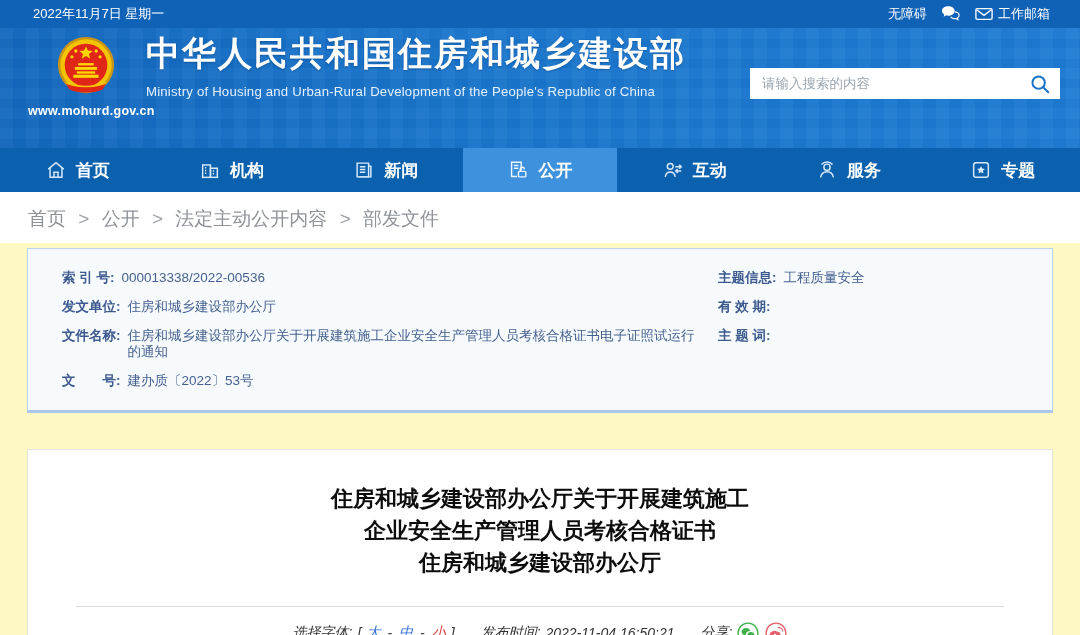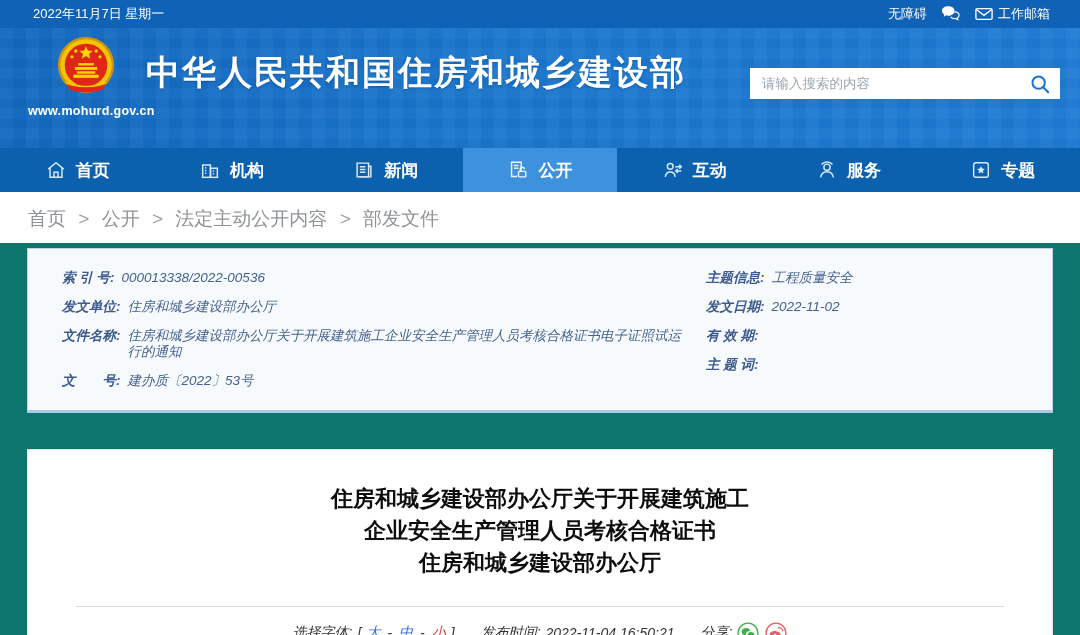--- a/index.html
+++ b/index.html
@@ -1,36 +1,36 @@
 <!DOCTYPE html>
 <html><head>
 <meta charset="utf-8">
 <style>
   * { margin:0; padding:0; box-sizing:border-box; }
   html,body { width:1080px; height:635px; overflow:hidden; background:#fff;
     font-family:"Liberation Sans","DejaVu Sans",sans-serif; }
-  .page { width:1080px; height:635px; position:relative; background:#0f766e; }
+  .page { width:1080px; height:635px; position:relative; background:#fef9c3; }
 
   
   .topbar { height:28px; background:#0f62b6; color:#fff; font-size:13px;
     display:flex; align-items:center; justify-content:space-between; padding:0 30px 0 33px; }
   .topbar-right { display:flex; align-items:flex-start; gap:14px; }
   .topbar-link { color:#fff; display:flex; align-items:center; gap:5px; cursor:pointer; }
 
   
   .header { height:120px; position:relative;
     background:linear-gradient(105deg,#1368be 0%,#1b77cd 45%,#1f7cd4 100%); }
   .header::before { content:""; position:absolute; inset:0; pointer-events:none;
     background:
       repeating-linear-gradient(90deg, rgba(255,255,255,0.05) 0 13px, rgba(0,40,100,0.04) 13px 26px),
       repeating-linear-gradient(0deg, rgba(0,30,80,0.05) 0 9px, rgba(255,255,255,0.03) 9px 20px);
     opacity:.55; }
   .emblem-wrap { position:absolute; left:28px; top:7px; width:116px; text-align:center; cursor:pointer; }
   .emblem-url { color:#fff; font-size:12.5px; font-weight:bold; margin-top:3px; letter-spacing:.3px; }
-  .site-title { position:absolute; left:146px; top:22px; color:#fff; }
+  .site-title { position:absolute; left:146px; top:3px; color:#fff; }
   .site-title .cn { font-size:34px; font-weight:bold; letter-spacing:2px;
     text-shadow:0 1px 2px rgba(0,40,90,.35); }
   .site-title .en { font-size:13.2px; color:#e4f0fc; margin-top:7px; letter-spacing:.2px; }
   .search-box { position:absolute; right:20px; top:40px; width:310px; height:31px;
     background:#fff; display:flex; align-items:center; padding:0 10px 0 12px; }
   .search-box input { flex:1; border:none; outline:none; font-size:13.5px; color:#333;
     font-family:inherit; background:transparent; }
   .search-box input::placeholder { color:#9aa5b1; }
   .search-btn { border:none; background:none; cursor:pointer; display:flex; align-items:center; }
 
@@ -41,21 +41,21 @@
   .nav-item.active { background:#3e92dd; }
   .nav-item svg { display:block; }
 
   
   .breadcrumb { padding:14px 0 11px 28px; font-size:19px; color:#8f9398; background:#fff; }
   .breadcrumb .crumb { color:#8f9398; cursor:pointer; }
   .breadcrumb .sep { margin:0 7px; color:#9aa0a6; }
 
   
   .meta-box { margin:5px 27px 2px; background:#f7fafd; border:1px solid #bad3ee;
-    border-bottom:3px solid #abc9e8; padding:21px 46px 8px 34px; display:flex;font-style:italic; }
+    border-bottom:3px solid #abc9e8; padding:21px 34px 8px 34px; display:flex; }
   .meta-left { flex:1; padding-right:20px; }
   .meta-right { width:300px; }
   .meta-row { display:flex; align-items:flex-start; margin-bottom:13px; font-size:13.5px; line-height:16px; }
   .meta-label { color:#3c5a8e; font-weight:bold; white-space:pre; margin-right:7px; flex:none; }
   .meta-value { color:#45618f; }
 
   
   .article-box { margin:36px 27px 0; background:#fff; border:1px solid #e4e4e4;
     height:210px; padding-top:33px; }
   .doc-title { text-align:center; font-size:22px; line-height:32px; font-weight:bold; color:#0d0d0d; }
@@ -114,20 +114,21 @@
         <rect x="20.5" y="33" width="23" height="3" fill="#ffd700"></rect>
         <rect x="22.5" y="37.5" width="19" height="2.4" fill="#ffd700"></rect>
         <rect x="19" y="41" width="26" height="3.2" fill="#ffd700"></rect>
         <path d="M11 49c7 5.5 35 5.5 42 0l-3.5 7c-9 4.5-26 4.5-35 0z" fill="#e02616"></path>
         <path d="M11 49c7 5.5 35 5.5 42 0" fill="none" stroke="#f5c400" stroke-width="1.4"></path>
       </svg>
       <div class="emblem-url">www.mohurd.gov.cn</div>
     </div>
     <div class="site-title">
       <div class="cn">中华人民共和国住房和城乡建设部</div>
+      <div class="en">Ministry of Housing and Urban-Rural Development of the People's Republic of China</div>
     </div>
     <div class="search-box">
       <input type="text" placeholder="请输入搜索的内容" style="">
       <button class="search-btn">
         <svg viewBox="0 0 22 22" width="20" height="20">
           <circle cx="9.5" cy="9.5" r="6.8" fill="none" stroke="#1a74c9" stroke-width="2.2"></circle>
           <line x1="14.6" y1="14.6" x2="20" y2="20" stroke="#1a74c9" stroke-width="2.2" stroke-linecap="round"></line>
         </svg>
       </button>
     </div>
@@ -219,24 +220,20 @@
       </div>
       <div class="meta-row">
         <span class="meta-label">文　　号:</span>
         <span class="meta-value">建办质〔2022〕53号</span>
       </div>
     </div>
     <div class="meta-right">
       <div class="meta-row">
         <span class="meta-label">主题信息:</span>
         <span class="meta-value">工程质量安全</span>
-      </div>
-      <div class="meta-row">
-        <span class="meta-label">发文日期:</span>
-        <span class="meta-value">2022-11-02</span>
       </div>
       <div class="meta-row">
         <span class="meta-label">有 效 期:</span>
         <span class="meta-value"></span>
       </div>
       <div class="meta-row">
         <span class="meta-label">主 题 词:</span>
         <span class="meta-value"></span>
       </div>
     </div>

